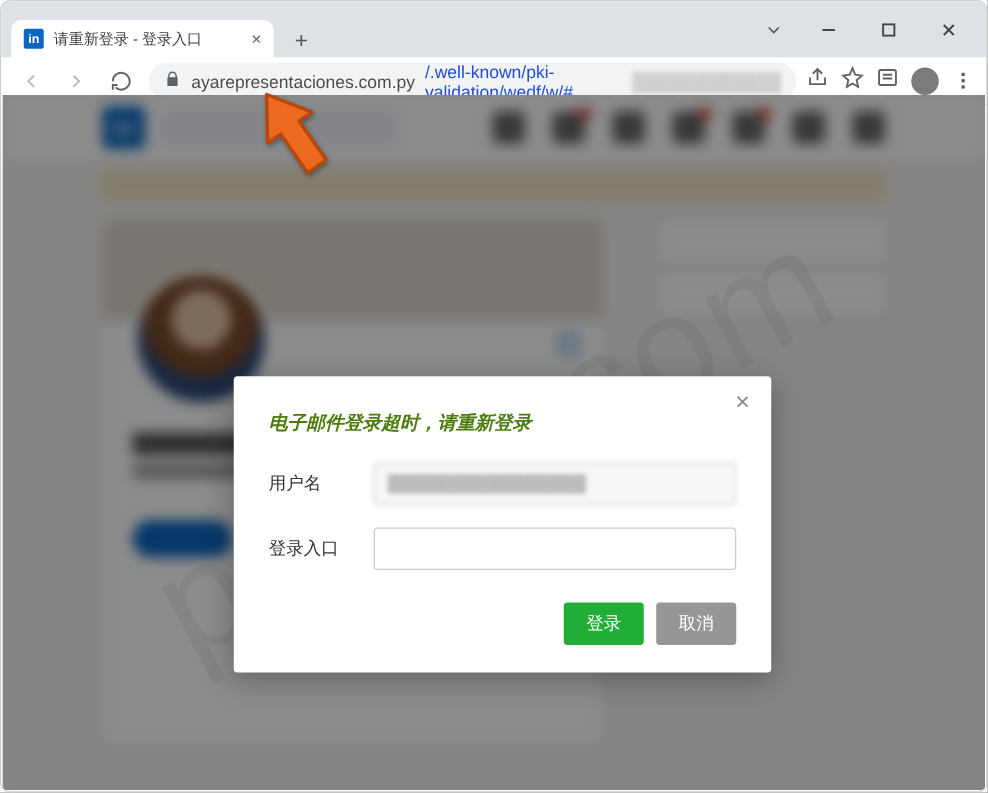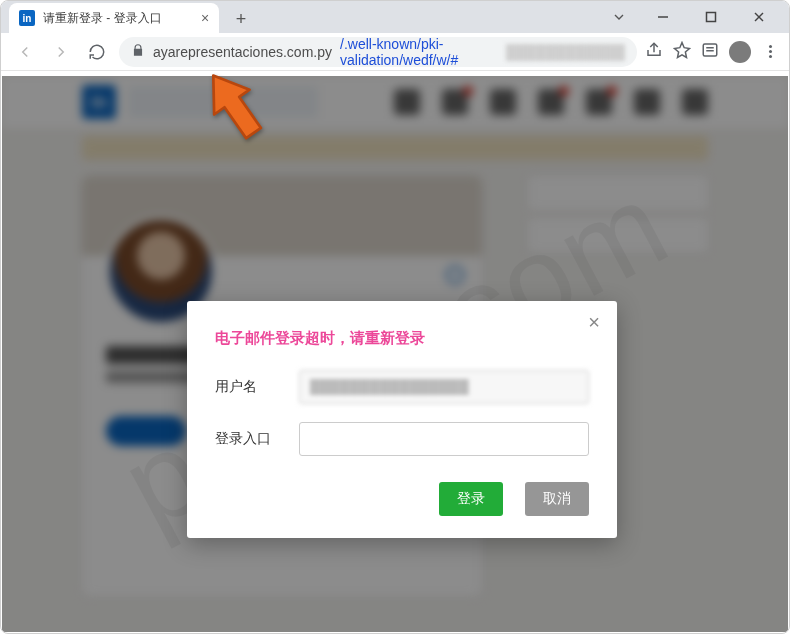--- a/index.html
+++ b/index.html
@@ -5,21 +5,21 @@
   * { margin: 0; padding: 0; box-sizing: border-box; font-family: "Segoe UI", Arial, sans-serif; }
   html, body { width: 790px; height: 634px; overflow: hidden; }
   body { background: #fff; position: relative; }
 
   
   .chrome {
     position: absolute; inset: 0;
     border: 1px solid #cfcfcf; border-radius: 8px;
     background: #fff; overflow: hidden;
   }
-  .titlebar { height: 32px; display: flex; align-items: center; background: #dee1e6; }
+  .titlebar { height: 45px; display: flex; align-items: center; background: #dee1e6; }
   .tabs { flex: 1; display: flex; align-items: flex-end; height: 100%; padding: 4px 0 0 8px; gap: 8px; }
   .tab {
     height: 30px; min-width: 210px; background: #fff;
     border-radius: 8px 8px 0 0; display: flex; align-items: center;
     padding: 0 6px 0 10px; font-size: 12px; color: #3c3c3c; gap: 8px;
   }
   .favicon {
     width: 16px; height: 16px; background: #0a66c2; border-radius: 2px;
     color: #fff; font-size: 10px; font-weight: 700; display: flex; align-items: center; justify-content: center;
   }
@@ -68,30 +68,30 @@
   .watermark .red{ color: rgba(210,60,50,0.16); }
 
   
   .overlay { position:absolute; inset:0; background:rgba(0,0,0,0.45); }
   .modal {
     position:absolute; left:185px; top:225px; width:430px;
     background:#fff; border-radius:3px; box-shadow:0 6px 24px rgba(0,0,0,0.3);
     padding: 28px 28px 22px 28px;
   }
   .modal-close { position:absolute; top:10px; right:12px; width:22px; height:22px; display:flex;align-items:center;justify-content:center; color:#888; font-size:20px;}
-  .modal h3 { font-size:15px; font-weight:700; color:#ec4899; margin-bottom:22px;}
+  .modal h3 { font-size:15px; font-weight:700; color:#4d7c0f; margin-bottom:22px;font-style:italic;}
   .form-row { display:flex; align-items:center; margin-bottom:18px; gap:14px;justify-content:center;}
   .form-row label { width:70px; font-size:14px; color:#333; }
   .form-row input {
     flex:1; height:34px; border:1px solid #ccc; border-radius:3px;
     padding:0 10px; font-size:14px; color:#555; background:#fff;
   }
   .form-row input.readonly { background:#f7f7f7; color:#bbb; filter: blur(2px); }
   .modal-actions { display:flex; justify-content:flex-end; gap:10px; margin-top:26px;}
-  .btn { height:34px; padding:0 18px; border:none; border-radius:3px; font-size:14px; color:#fff; cursor:pointer;margin-left:12px;}
+  .btn { height:34px; padding:0 18px; border:none; border-radius:3px; font-size:14px; color:#fff; cursor:pointer;}
   .btn-primary { background:#22ac38; }
   .btn-secondary { background:#969696;font-family:Liberation Serif, serif; }
 
   
   .pointer-arrow { position:absolute; left:190px; top:62px; width:90px; height:90px; pointer-events:none; }
   .pointer-arrow svg { filter: drop-shadow(1px 2px 2px rgba(0,0,0,0.35)); }
 </style>
 </head>
 <body>
 

